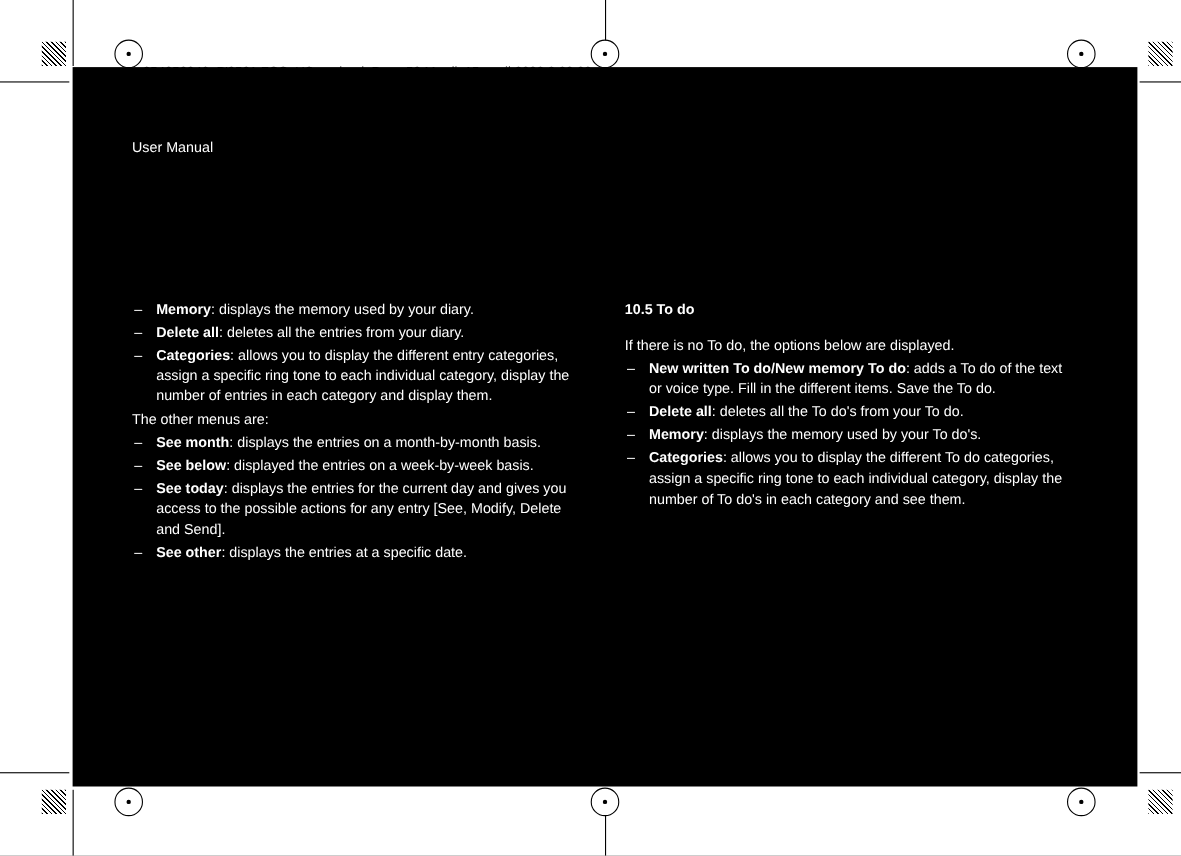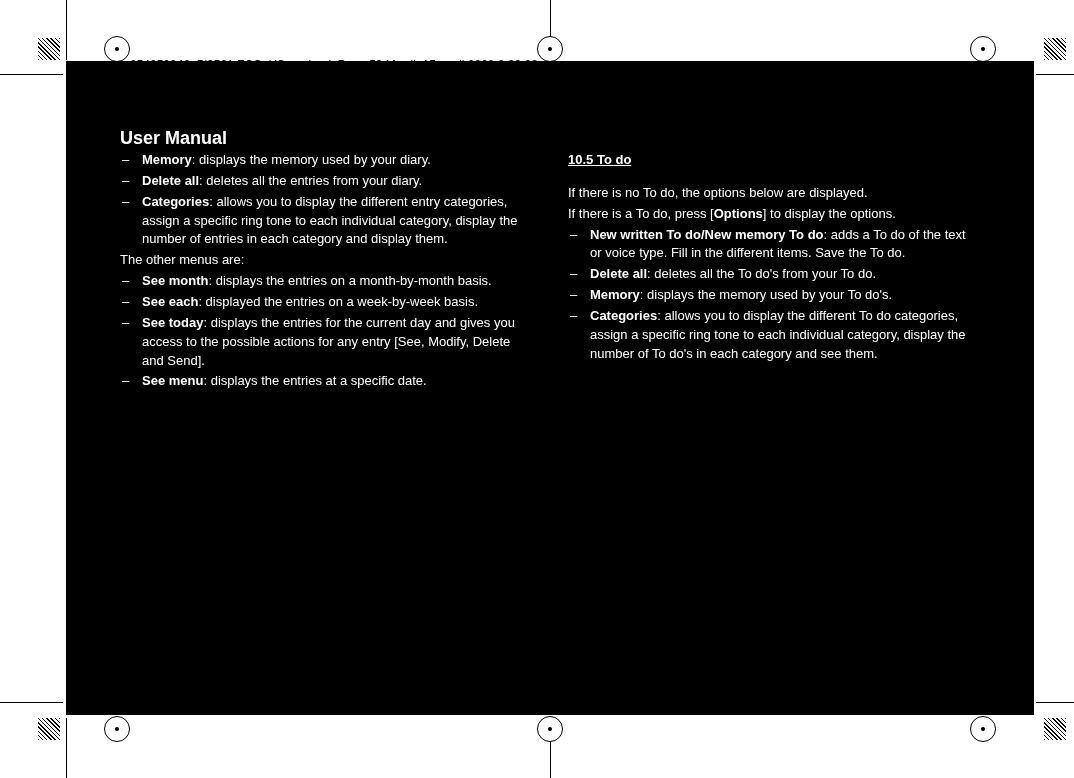--- a/index.html
+++ b/index.html
@@ -49,35 +49,34 @@
     height: 654px;
     background: #000;
     color: #fff;
     font-size: 13px;
     line-height: 1.45;
   }
   .page-inner {
     padding: 64px 54px 40px 54px;
   }
   .manual-title {
-    font-size: 18px;
-    font-weight: bold;
+    font-size: 13px;
+    margin-bottom: 128px;
   }
   .columns {
     display: flex;
     gap: 36px;
   }
   .col {
     flex: 1;
     min-width: 0;
   }
   .section-title {
     font-weight: bold;
     margin-bottom: 14px;
-    text-decoration: underline;
   }
   .para { margin-bottom: 2px; }
   .item {
     display: flex;
     margin-bottom: 2px;
   }
   .dash {
     width: 22px;
     flex-shrink: 0;
     padding-left: 2px;
@@ -144,38 +143,35 @@
           <div class="dash">–</div>
           <div class="item-body"><span class="b">Categories</span><span>: allows you to display the different entry categories, assign a specific ring tone to each individual category, display the number of entries in each category and display them.</span></div>
         </div>
         <div class="para">The other menus are:</div>
         <div class="item">
           <div class="dash">–</div>
           <div class="item-body"><span class="b">See month</span><span>: displays the entries on a month-by-month basis.</span></div>
         </div>
         <div class="item">
           <div class="dash">–</div>
-          <div class="item-body"><span class="b">See each</span><span>: displayed the entries on a week-by-week basis.</span></div>
+          <div class="item-body"><span class="b">See below</span><span>: displayed the entries on a week-by-week basis.</span></div>
         </div>
         <div class="item">
           <div class="dash">–</div>
           <div class="item-body"><span class="b">See today</span><span>: displays the entries for the current day and gives you access to the possible actions for any entry [See, Modify, Delete and Send].</span></div>
         </div>
         <div class="item">
           <div class="dash">–</div>
-          <div class="item-body"><span class="b">See menu</span><span>: displays the entries at a specific date.</span></div>
+          <div class="item-body"><span class="b">See other</span><span>: displays the entries at a specific date.</span></div>
         </div>
       </div>
 
       <div class="col">
         <div class="section-title">10.5 To do</div>
         <div class="para">If there is no To do, the options below are displayed.</div>
-        <div class="para">
-          <span>If there is a To do, press [</span><span class="b">Options</span><span>] to display the options.</span>
-        </div>
         <div class="item">
           <div class="dash">–</div>
           <div class="item-body"><span class="b">New written To do/New memory To do</span><span>: adds a To do of the text or voice type. Fill in the different items. Save the To do.</span></div>
         </div>
         <div class="item">
           <div class="dash">–</div>
           <div class="item-body"><span class="b">Delete all</span><span>: deletes all the To do's from your To do.</span></div>
         </div>
         <div class="item">
           <div class="dash">–</div>

